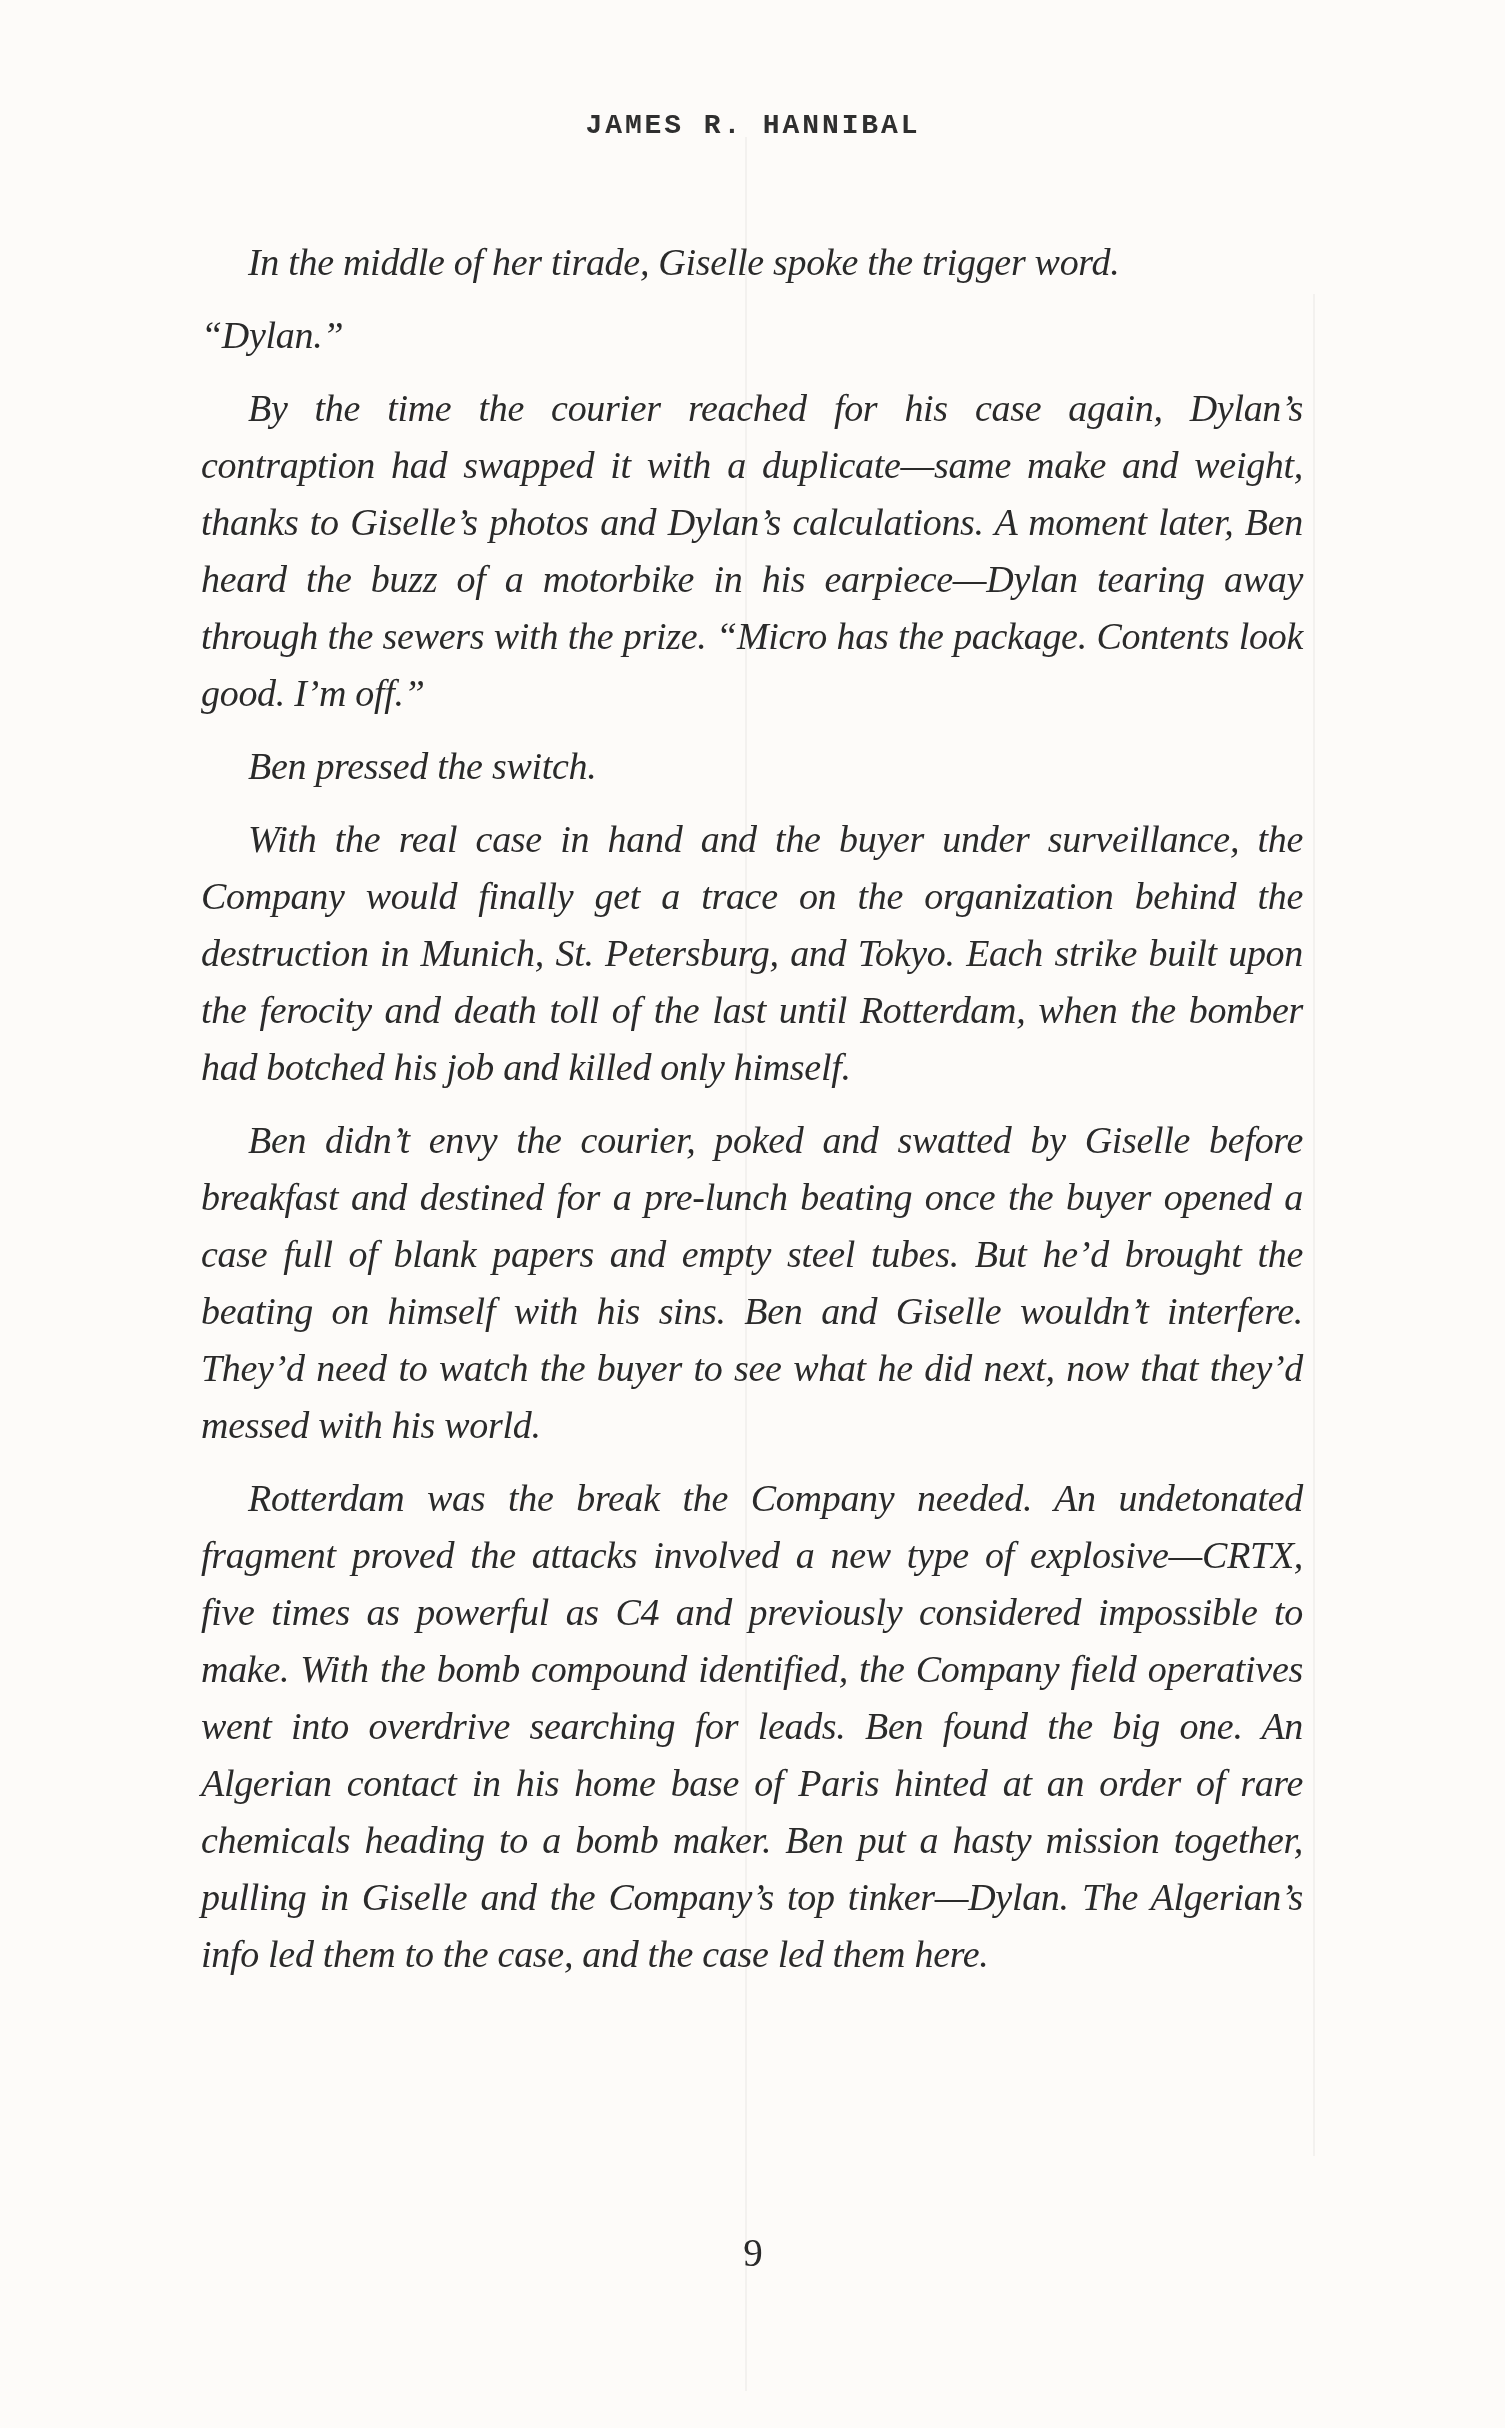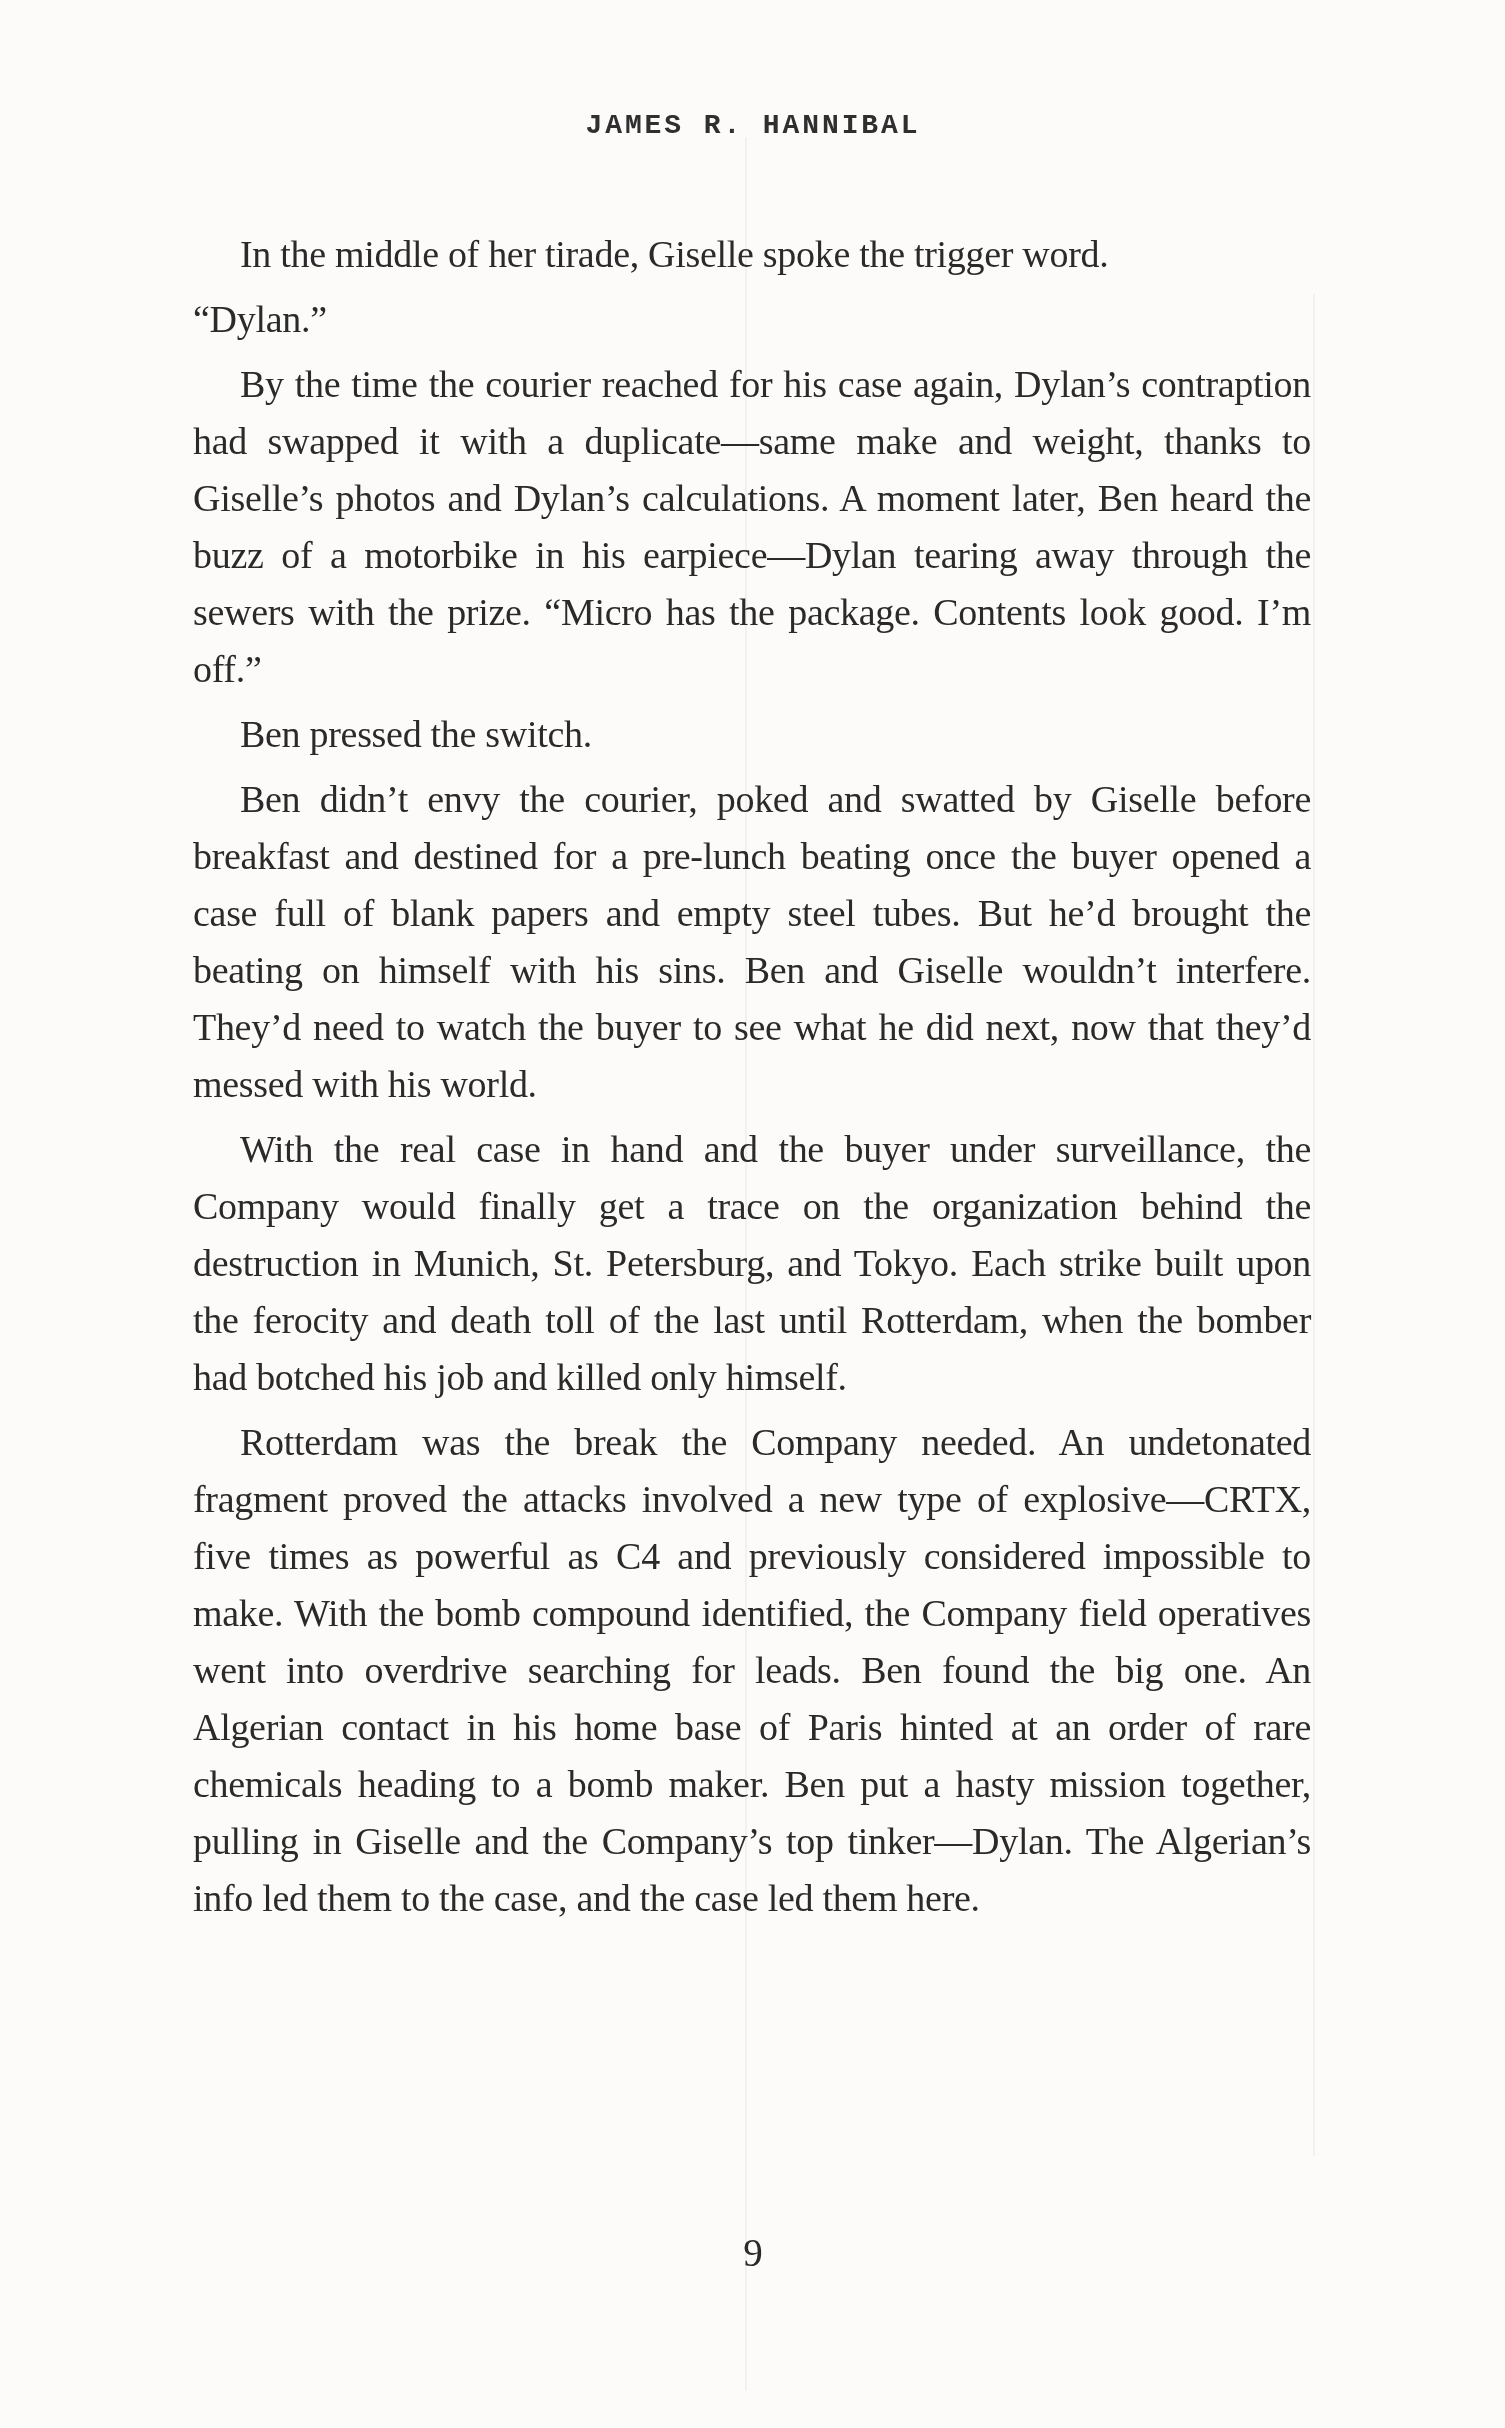--- a/index.html
+++ b/index.html
@@ -13,26 +13,27 @@
   .running-head {
     position:absolute; top:110px; left:0; width:1506px;
     text-align:center;
     font-family:Liberation Mono, monospace;
     font-size:28px; letter-spacing:2.9px; font-weight:bold; color:#2f2f2f;
   }
   .body-text {
     position:absolute; top:218px; left:185px; width:1134px;
   }
   .para {
-    margin:8px;
+    margin:16px;
     font-size:38px; line-height:57px;
     text-indent:47px;
     text-align:justify;
     text-align-last:left;
     letter-spacing:-0.3px;
+    font-style:italic;
   }
   .para.noindent { text-indent:0; }
   .page-number {
     position:absolute; top:2230px; left:0; width:1506px;
     text-align:center; font-size:39px; color:#2a2a2a;
   }
   .fold-line {
     position:absolute; width:2px; background:rgba(0,0,0,0.04);
   }
 </style>
@@ -42,19 +43,19 @@
 <div class="fold-line" style="left:745px; top:137px; height:2254px;"></div>
 <div class="fold-line" style="left:1313px; top:294px; height:1862px;"></div>
 
 <div class="running-head">JAMES R. HANNIBAL</div>
 
 <div class="body-text">
   <p class="para">In the middle of her tirade, Giselle spoke the trigger word.</p>
   <p class="para noindent">“Dylan.”</p>
   <p class="para">By the time the courier reached for his case again, Dylan’s contraption had swapped it with a duplicate—same make and weight, thanks to Giselle’s photos and Dylan’s calculations. A moment later, Ben heard the buzz of a motorbike in his earpiece—Dylan tearing away through the sewers with the prize. “Micro has the package. Contents look good. I’m off.”</p>
   <p class="para">Ben pressed the switch.</p>
+  <p class="para">With the real case in hand and the buyer under surveillance, the Company would finally get a trace on the organization behind the destruction in Munich, St. Petersburg, and Tokyo. Each strike built upon the ferocity and death toll of the last until Rotterdam, when the bomber had botched his job and killed only himself.</p>
   <p class="para">Ben didn’t envy the courier, poked and swatted by Giselle before breakfast and destined for a pre-lunch beating once the buyer opened a case full of blank papers and empty steel tubes. But he’d brought the beating on himself with his sins. Ben and Giselle wouldn’t interfere. They’d need to watch the buyer to see what he did next, now that they’d messed with his world.</p>
-  <p class="para">With the real case in hand and the buyer under surveillance, the Company would finally get a trace on the organization behind the destruction in Munich, St. Petersburg, and Tokyo. Each strike built upon the ferocity and death toll of the last until Rotterdam, when the bomber had botched his job and killed only himself.</p>
   <p class="para">Rotterdam was the break the Company needed. An undetonated fragment proved the attacks involved a new type of explosive—CRTX, five times as powerful as C4 and previously considered impossible to make. With the bomb compound identified, the Company field operatives went into overdrive searching for leads. Ben found the big one. An Algerian contact in his home base of Paris hinted at an order of rare chemicals heading to a bomb maker. Ben put a hasty mission together, pulling in Giselle and the Company’s top tinker—Dylan. The Algerian’s info led them to the case, and the case led them here.</p>
 </div>
 
 <div class="page-number">9</div>
 
 
 </body></html>

